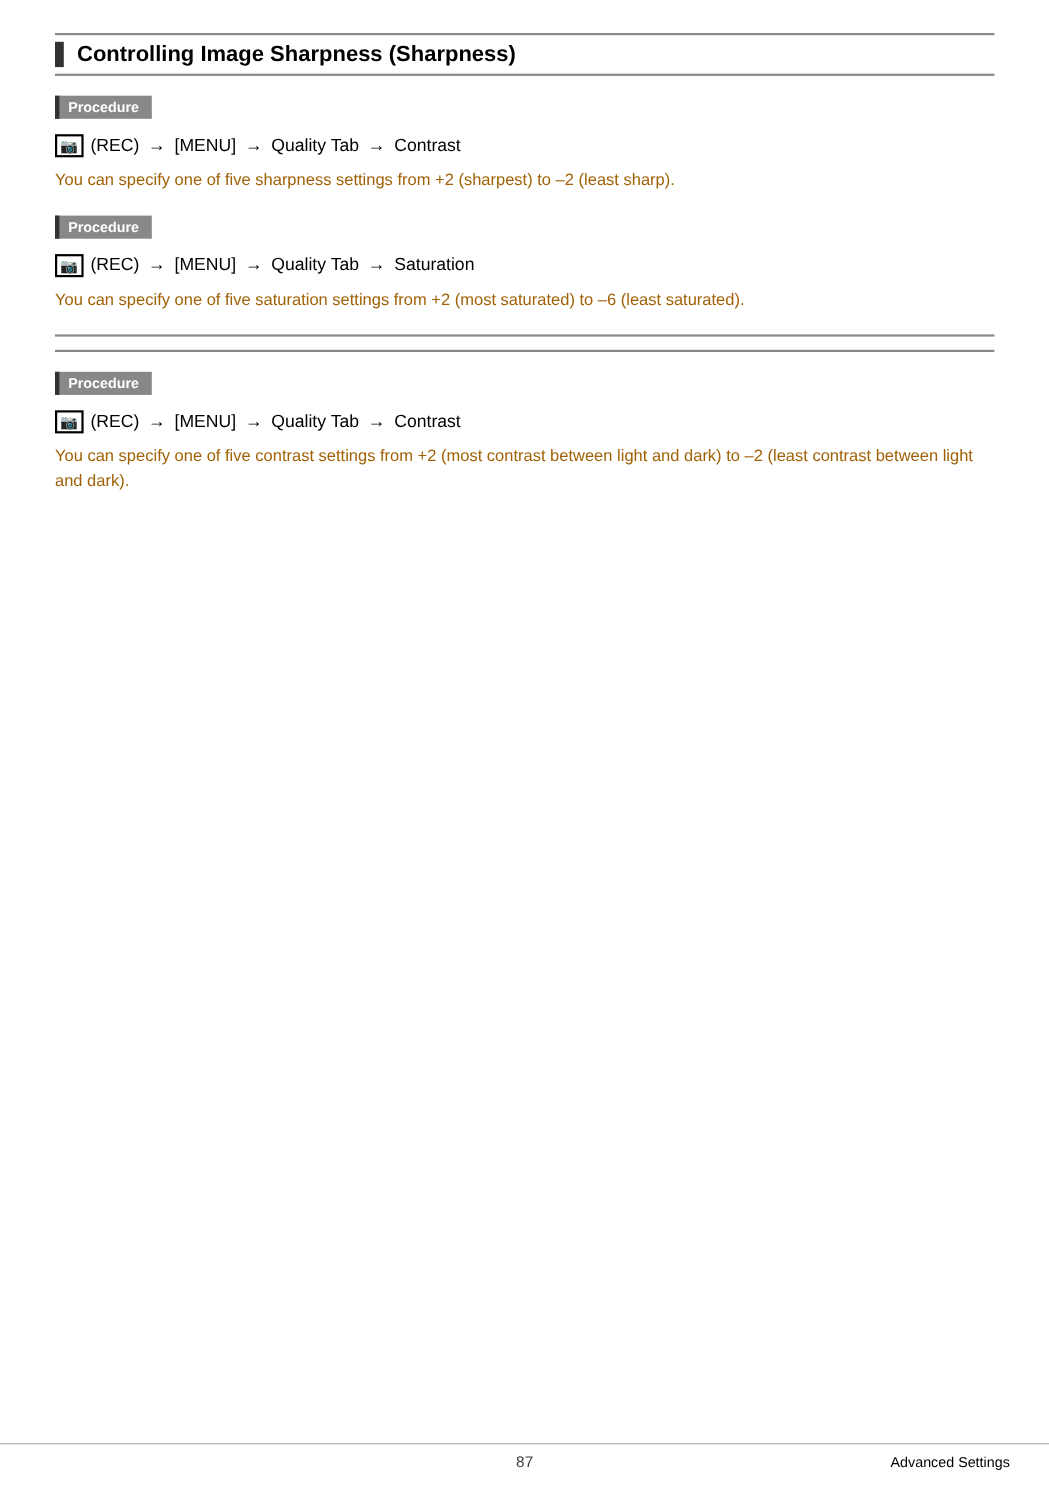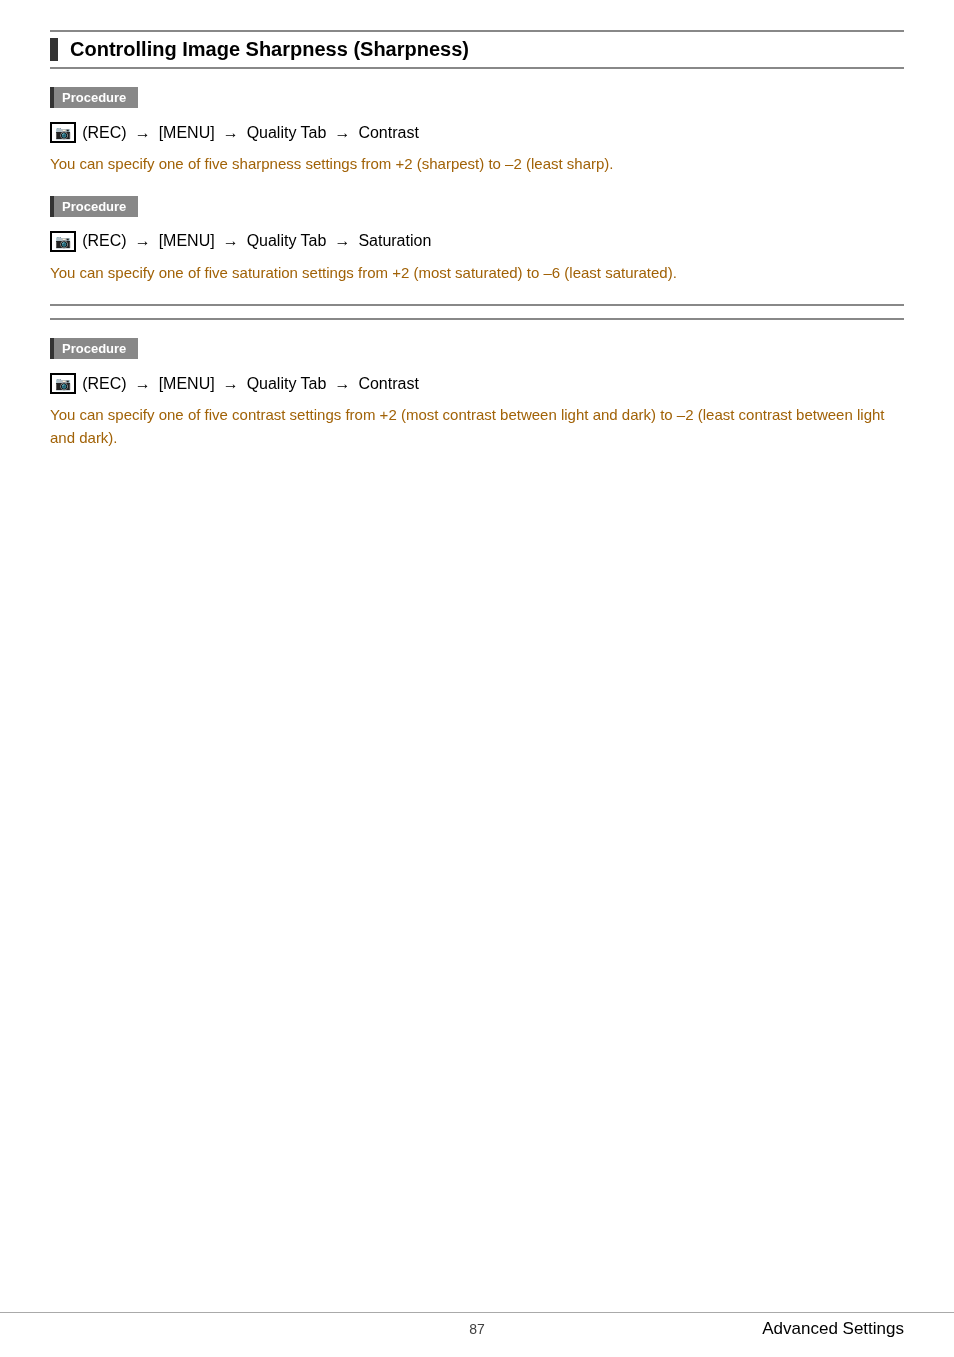--- a/index.html
+++ b/index.html
@@ -128,24 +128,24 @@
     }
 
     .page-number {
       font-size: 14px;
       color: #404040;
       text-align: center;
       flex: 1;
     }
 
     .footer-right-text {
-      font-size: 17px;
+      font-size: 13px;
       color: #000;
       position: absolute;
-      right: 50px;
+      right: 36px;
     }
   </style>
 </head>
 <body>
 
 <div class="page-content">
 
   <div class="section-block">
     <div class="section-heading">
       <div class="section-heading-bar"></div>

